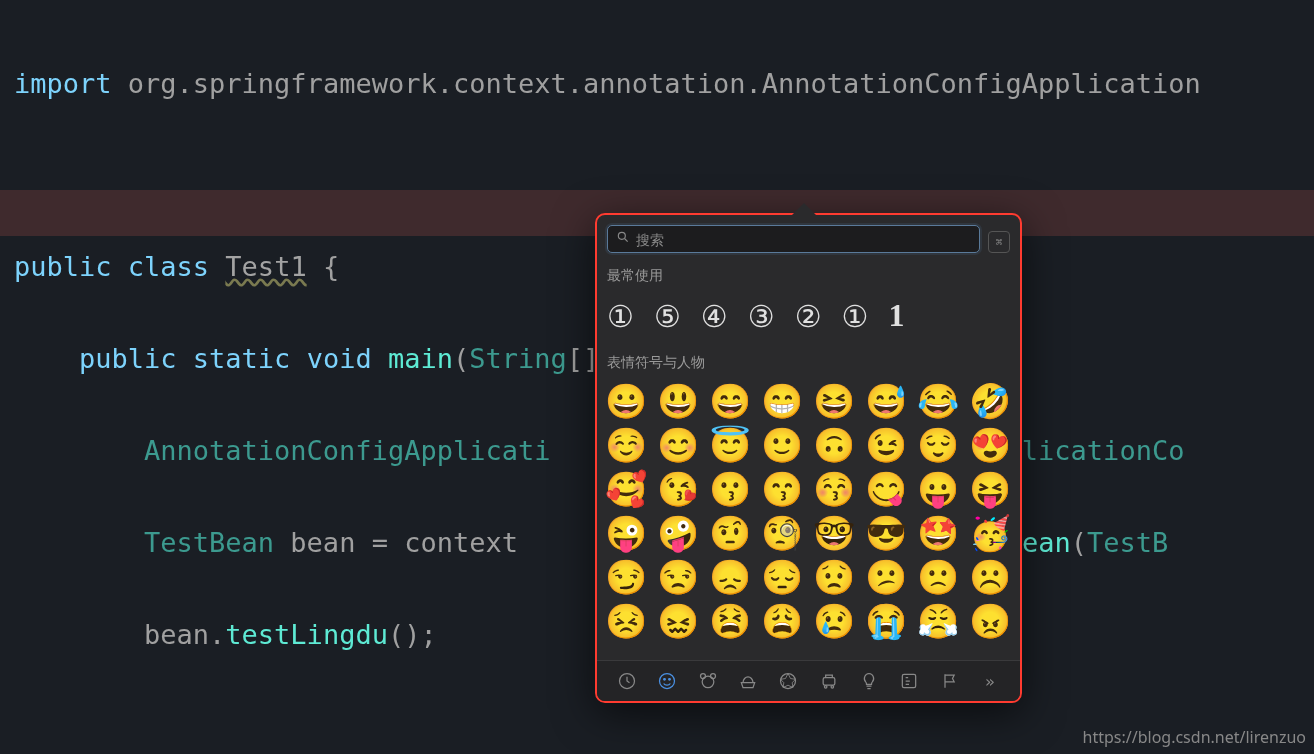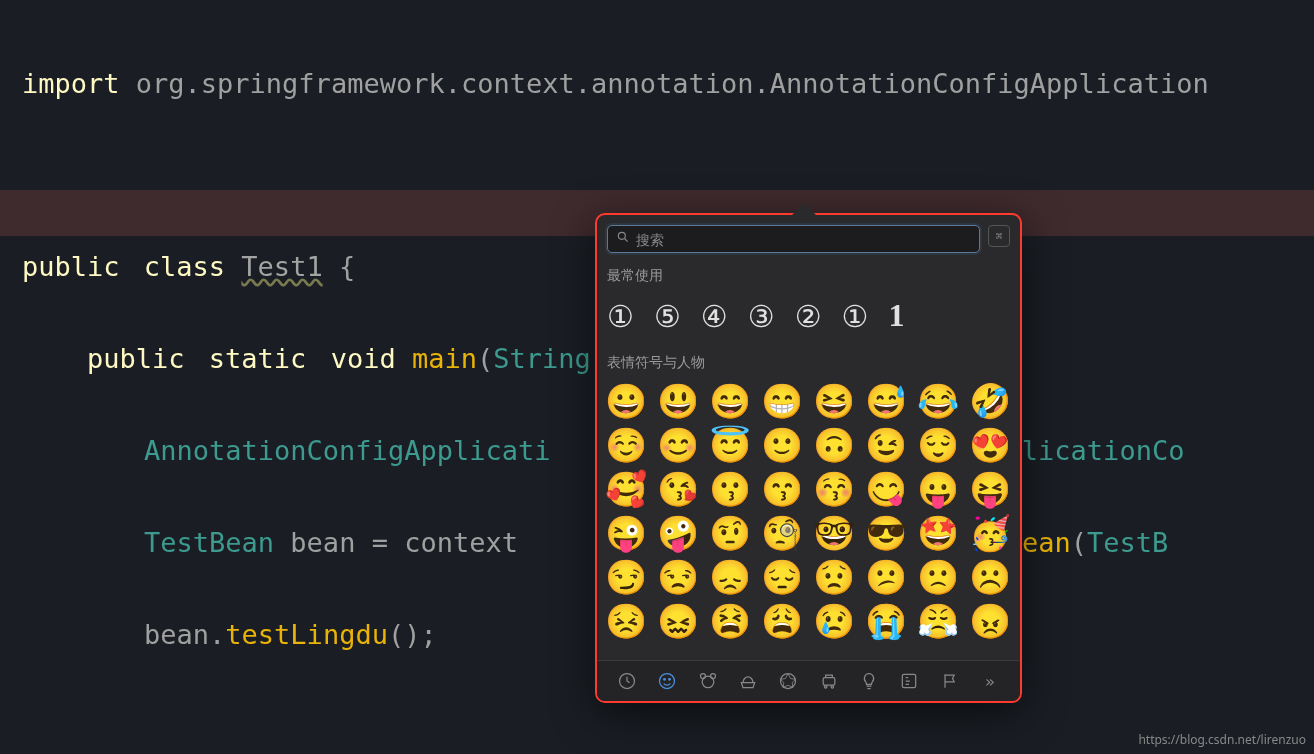--- a/index.html
+++ b/index.html
@@ -20,25 +20,25 @@
 .highlighted-line {
   position: absolute;
   left: 0;
   right: 0;
   top: 190px;
   height: 46px;
   background: #3f2a2d;
   z-index: 0;
 }
 .code-line { position: relative; z-index: 1; }
-.kw { color: #fef9c3; margin-left: 8px; }
+.kw { color: #7dd3fc; }
 .pkg { color: #a0a0a0; }
 .cls { color: #a3a3a3; }
 .type { color: #3c9a8f; margin-top: 19px; }
-.method { color: #eab308; }
+.method { color: #5eead4; }
 .var { color: #a0a0a0; }
 .punc { color: #a0a0a0; }
 .param { color: #3c9a8f; }
 .wavy { text-decoration: underline wavy #7a7a50; text-decoration-skip-ink: none; }
 .cursor-box { border: 1px solid #888; padding: 0 2px; }
 
 .emoji-picker {
   position: absolute;
   left: 595px;
   top: 213px;
@@ -57,21 +57,21 @@
   position: absolute;
   top: -12px;
   left: 195px;
   width: 0; height: 0;
   border-left: 12px solid transparent;
   border-right: 12px solid transparent;
   border-bottom: 12px solid #2a2a2c;
 }
 .picker-top {
   display: flex;
-  align-items: flex-start;
+  align-items: flex-end;
   padding: 10px 10px 6px 10px;
   gap: 8px;
 }
 .search-wrap {
   flex: 1;
   display: flex;
   align-items: center;
   background: #1c1c1e;
   border: 1px solid #5a7a9a;
   border-radius: 5px;
@@ -150,21 +150,21 @@
   display: flex; align-items: center; justify-content: center;
   cursor: pointer;
 }
 .cat-icon.active { color: #4a90e2; }
 .cat-icon svg { width: 20px; height: 20px; stroke: currentColor; fill: none; stroke-width: 1.5; }
 .watermark {
   position: absolute;
   right: 8px;
   bottom: 6px;
   color: #888;
-  font-size: 12px;
+  font-size: 16px;
   font-family: system-ui, sans-serif;
   z-index: 20;
 }
 </style>
 </head>
 <body>
 
 <div class="highlighted-line"></div>
 
 <div class="editor">

